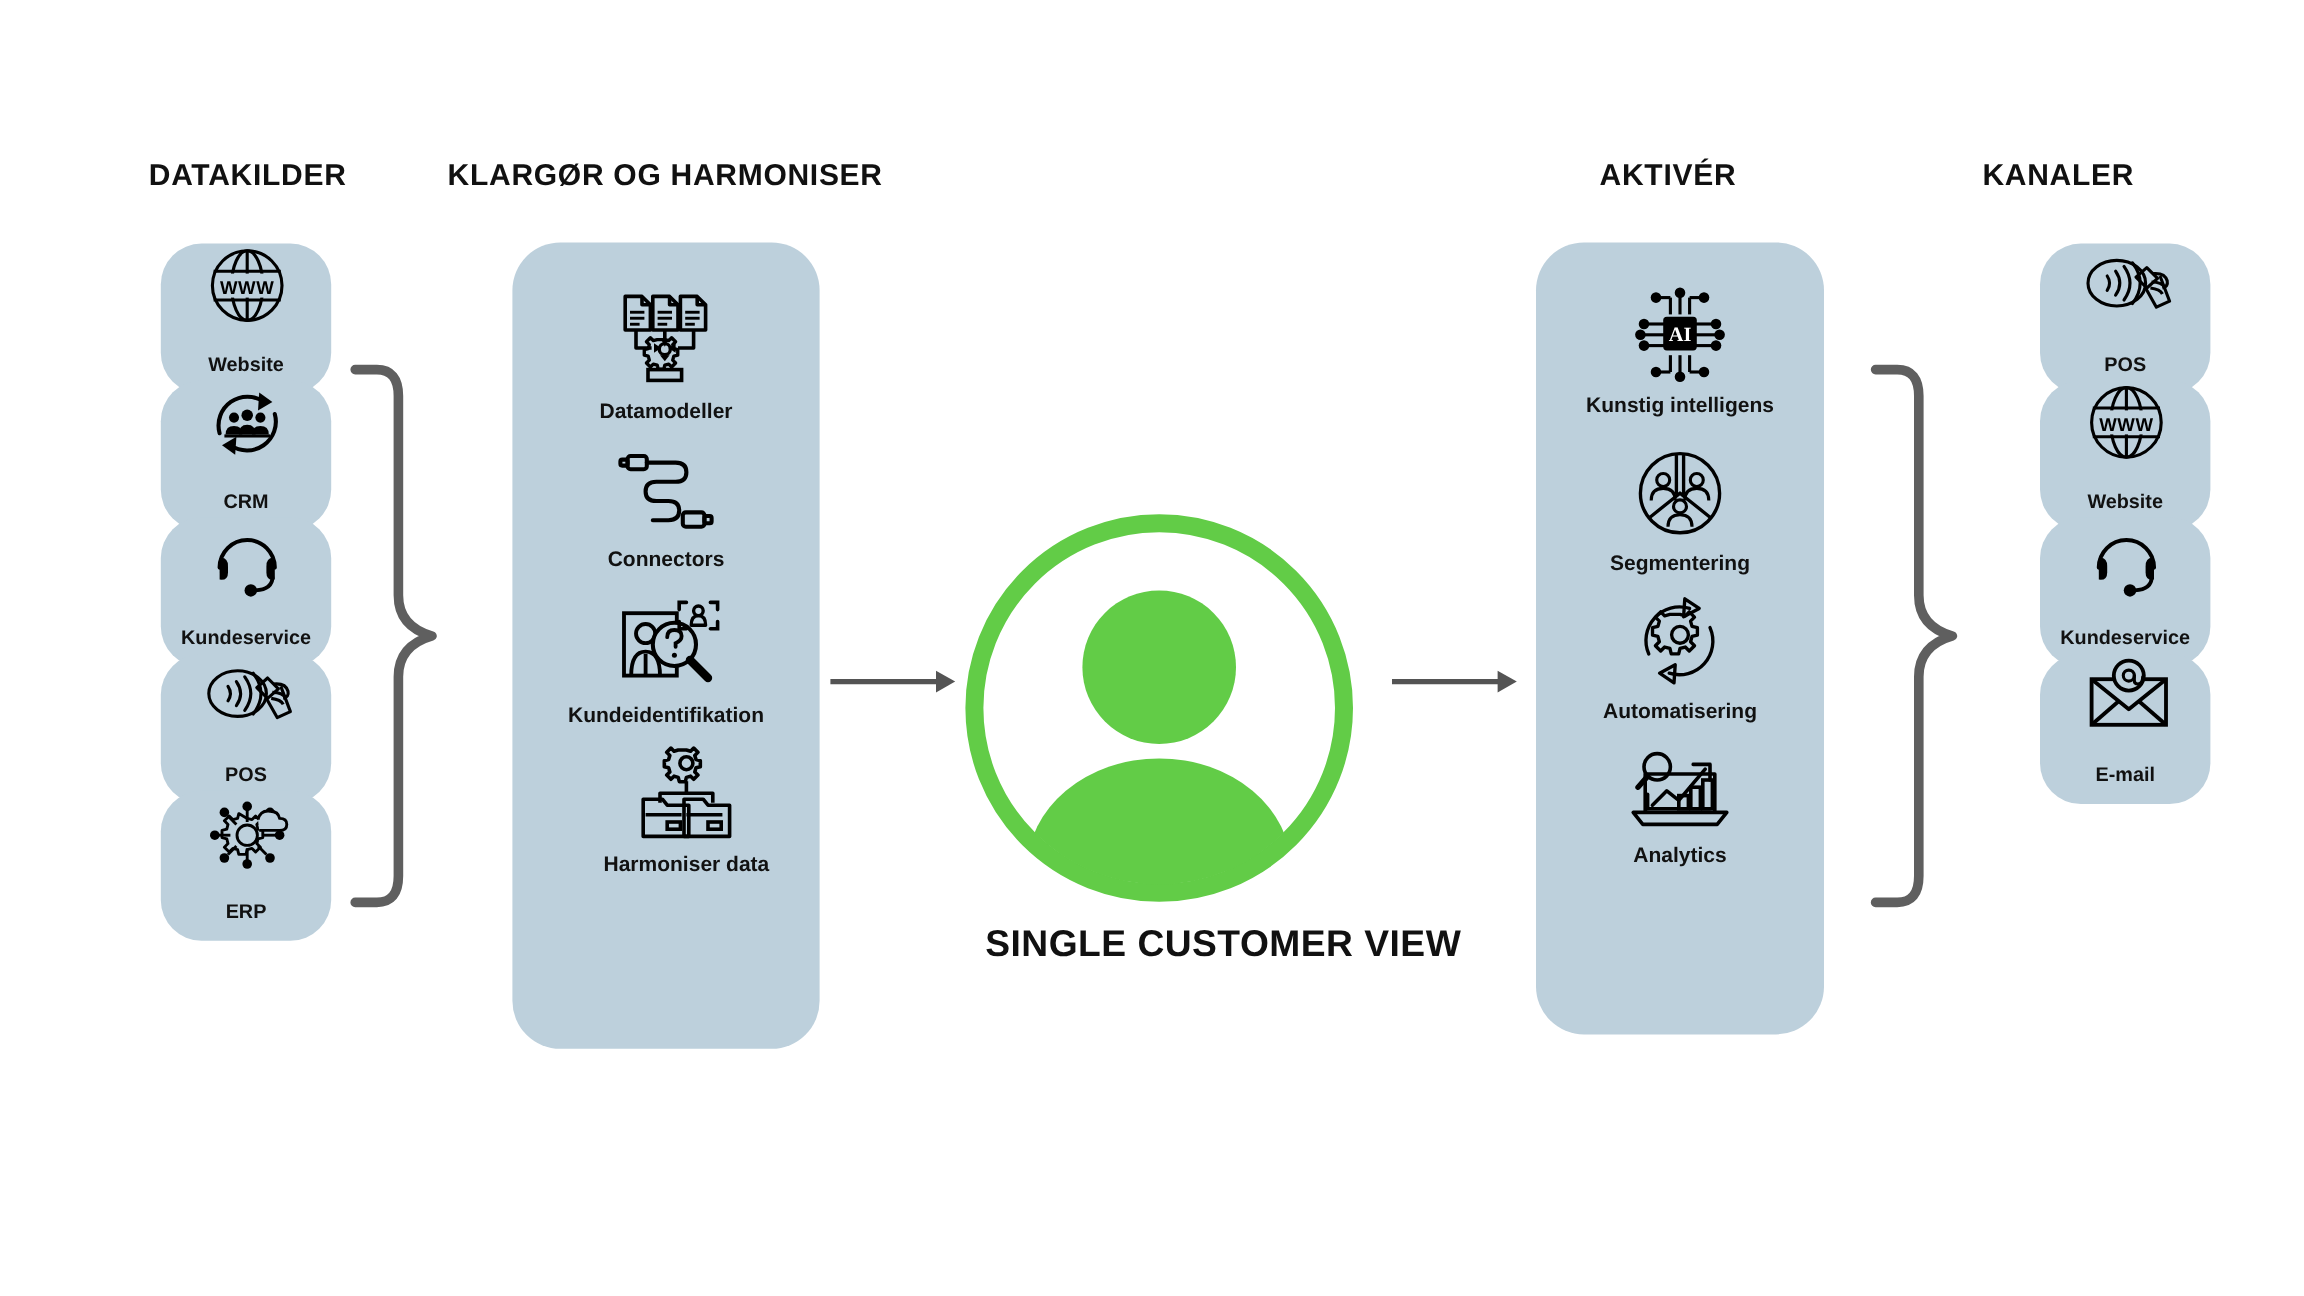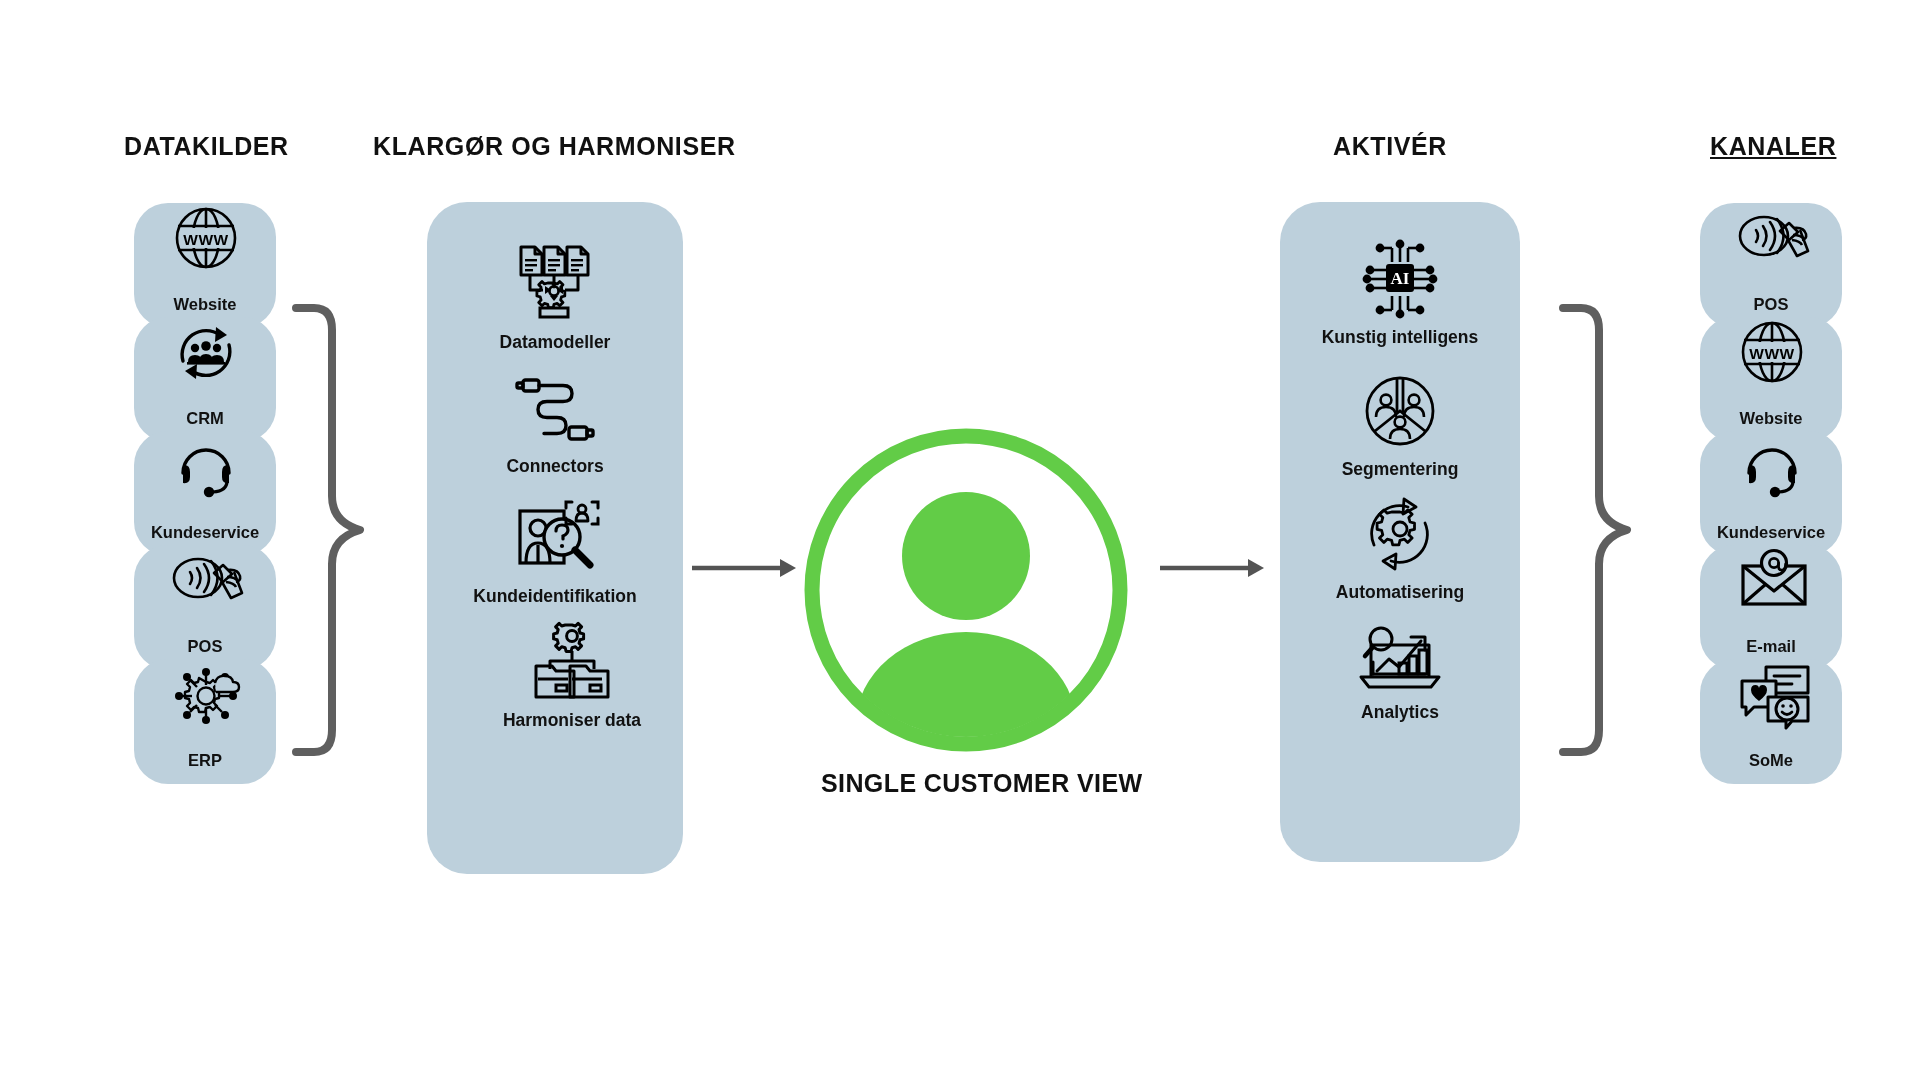--- a/index.html
+++ b/index.html
@@ -54,37 +54,37 @@
   .panel-item .ico { display: block; }
   .panel-item .cap {
     margin-top: 9px;
     font-size: 17.5px; font-weight: 700; color: #111; white-space: nowrap;
   }
 
   
   #scv-circle { position: absolute; }
   #scv-label {
     position: absolute;
-    font-size: 25px; font-weight: 800; letter-spacing: 0.4px;
+    font-size: 31px; font-weight: 800; letter-spacing: 0.4px;
     color: #111; white-space: nowrap;
   }
 
   .brace { position: absolute; }
   .arrow { position: absolute; }
   svg { display: block; overflow: visible; }
 </style>
 </head>
 <body>
 
 <div id="stage">
 
   <div class="col-header" style="left:124px; top:132px;">DATAKILDER</div>
   <div class="col-header" style="left:373px; top:132px;">KLARGØR OG HARMONISER</div>
   <div class="col-header" style="left:1333px; top:132px;">AKTIVÉR</div>
-  <div class="col-header" style="left:1710px; top:132px;text-decoration:underline;">KANALER</div>
+  <div class="col-header" style="left:1652px; top:132px;">KANALER</div>
 
   <div class="tile" style="left:134px; top:203px;">
     <span class="ico">
       <svg viewBox="0 0 72 66" width="72" height="66">
         <g fill="none" stroke="#000" stroke-width="2.6">
           <ellipse cx="36" cy="31" rx="29" ry="29"></ellipse>
           <ellipse cx="36" cy="31" rx="13" ry="29"></ellipse>
           <line x1="36" y1="2" x2="36" y2="60"></line>
           <line x1="8" y1="19" x2="64" y2="19"></line>
           <line x1="8" y1="43" x2="64" y2="43"></line>
@@ -502,37 +502,14 @@
         <path d="M7 55 L30 35" fill="none" stroke="#000" stroke-width="3.2"></path>
         <path d="M69 55 L46 35" fill="none" stroke="#000" stroke-width="3.2"></path>
         <circle cx="38" cy="14" r="12.5" fill="#bdd0dc" stroke="#000" stroke-width="3.2"></circle>
         <circle cx="38" cy="14" r="4.6" fill="none" stroke="#000" stroke-width="2.6"></circle>
         <path d="M42.6 14 v4 q0 3 3 3 q4 0 4 -6" fill="none" stroke="#000" stroke-width="2.6" stroke-linecap="round"></path>
       </svg>
     </span>
     <span class="cap">E-mail</span>
   </div>
 
-  <div class="tile" style="left:1700px; top:659px;">
-    <span class="ico">
-      <svg viewBox="0 0 80 64" width="80" height="64">
-        <g fill="#bdd0dc" stroke="#000" stroke-width="3" stroke-linejoin="round">
-          <path d="M30 4 h42 v26 h-42 z"></path>
-        </g>
-        <g fill="none" stroke="#000" stroke-width="2.8" stroke-linecap="round">
-          <path d="M38 13 h26"></path>
-            <path d="M38 21 h18"></path>
-        </g>
-        <path d="M6 18 h34 v26 h-22 l-8 8 v-8 h-4 z" fill="#bdd0dc" stroke="#000" stroke-width="3" stroke-linejoin="round"></path>
-        <path d="M23 38 q-8 -6 -8 -11 q0 -5 4.5 -5 q3 0 3.5 3 q.5 -3 3.5 -3 q4.5 0 4.5 5 q0 5 -8 11 z" fill="#000"></path>
-        <path d="M32 34 h40 v24 h-16 l-6 7 v-7 h-18 z" fill="#bdd0dc" stroke="#000" stroke-width="3" stroke-linejoin="round"></path>
-        <circle cx="51" cy="46" r="11" fill="none" stroke="#000" stroke-width="3"></circle>
-        <g fill="#000">
-          <circle cx="47" cy="43" r="1.8"></circle>
-            <circle cx="55" cy="43" r="1.8"></circle>
-        </g>
-        <path d="M46 49 q5 5 10 0" fill="none" stroke="#000" stroke-width="2.6" stroke-linecap="round"></path>
-      </svg>
-    </span>
-    <span class="cap">SoMe</span>
-  </div>
 
 </div>
 
 </body></html>

